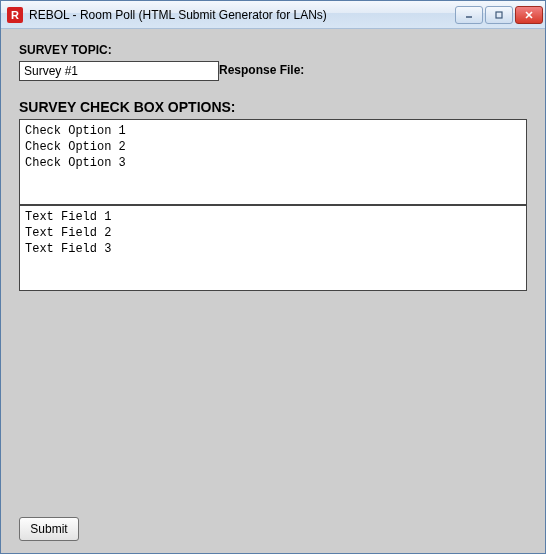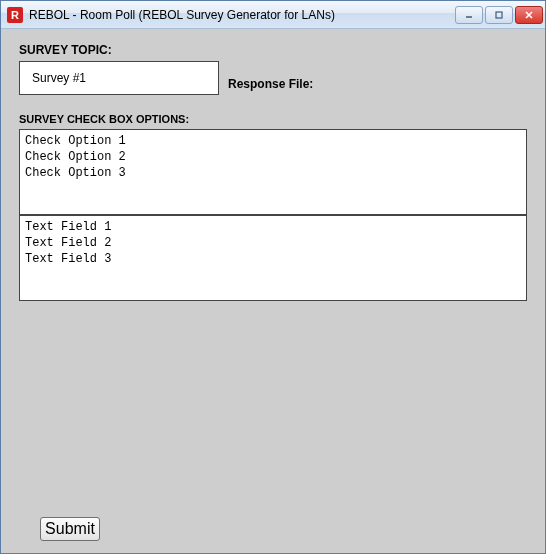--- a/index.html
+++ b/index.html
@@ -65,43 +65,43 @@
     color: #fff;
   }
   .client {
     flex: 1;
     padding: 14px 18px 12px 18px;
     display: flex;
     flex-direction: column;
   }
   .row-top {
     display: flex;
-    gap: 9px;
+    gap: 0;
     margin-bottom: 4px;
   }
   .col { display: flex; flex-direction: column; }
   .col-topic { width: 200px; }
   .col-file { flex: 1; justify-content: flex-end; }
   .label {
     font-size: 12px;
     font-weight: bold;
     color: #000;
     margin-bottom: 4px;
   }
   .input-line {
-    height: 34px;
+    height: 20px;
     border: 1px solid #444;
     background: #fff;
     font-size: 12px;
     font-family: Tahoma, sans-serif;
-    padding: 2px 12px;
+    padding: 2px 4px;
     outline: none;
   }
   .section-label {
-    font-size: 11px;
+    font-size: 14px;
     font-weight: bold;
     color: #000;
     margin-top: 14px;
     margin-bottom: 4px;
   }
   .textarea {
     width: 100%;
     height: 86px;
     border: 1px solid #444;
     background: #fff;
@@ -112,35 +112,34 @@
     outline: none;
     line-height: 1.35;
   }
   .spacer { flex: 1; }
   .submit-btn {
     width: 60px;
     height: 24px;
     border: 1px solid #707070;
     border-radius: 3px;
     background: linear-gradient(to bottom, #fdfdfd, #e3e3e3);
-    font-size: 16px;
+    font-size: 12px;
     font-family: "Segoe UI", Tahoma, sans-serif;
     cursor: default;
     margin-top: 10px;
-    margin-left: 21px;
   }
 </style>
 </head>
 <body>
 
 <div class="window">
 
   <div class="titlebar">
     <div class="app-icon">R</div>
-    <div class="title-text">REBOL - Room Poll (REBOL Survey Generator for LANs)</div>
+    <div class="title-text">REBOL - Room Poll (HTML Submit Generator for LANs)</div>
     <div class="win-buttons">
       <div class="win-btn">
         <svg width="10" height="10" viewBox="0 0 10 10">
             <line x1="2" y1="7" x2="8" y2="7" stroke="#405a7a" stroke-width="1.5"></line>
           </svg>
       </div>
       <div class="win-btn">
         <svg width="10" height="10" viewBox="0 0 10 10">
             <rect x="2" y="2" width="6" height="6" fill="none" stroke="#405a7a" stroke-width="1.2"></rect>
           </svg>

